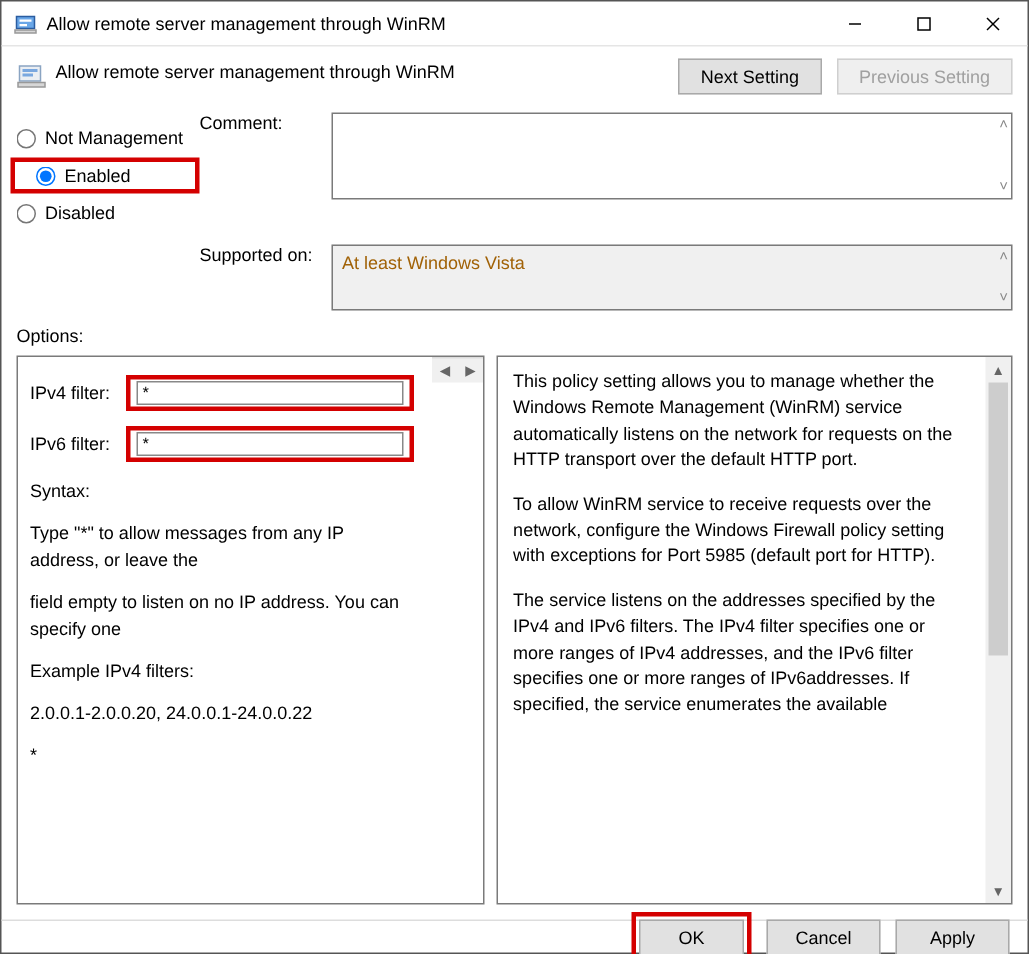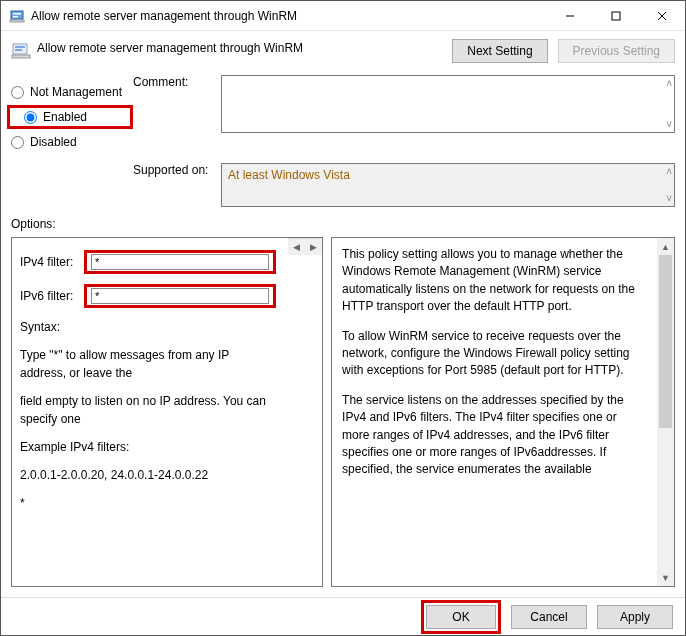--- a/index.html
+++ b/index.html
@@ -45,21 +45,21 @@
   .hscroll { height: 17px; background: #f0f0f0; border-top: 1px solid #ddd; display: flex; align-items: center; }
   .hscroll .arr { width: 17px; height: 17px; display:flex; align-items:center; justify-content:center; color:#666; font-size:9px; }
   .hscroll .track { flex: 1; height: 17px; background: #f0f0f0; position: relative; }
   .hscroll .thumb { position: absolute; left: 0; top: 2px; height: 13px; width: 82%; background: #cdcdcd; }
   .right .vscroll { position: absolute; right: 0; top: 0; bottom: 0; width: 17px; background: #f0f0f0; display: flex; flex-direction: column; }
   .vscroll .arr { height: 17px; display:flex; align-items:center; justify-content:center; color:#666; font-size:9px; }
   .vscroll .track { flex: 1; position: relative; }
   .vscroll .thumb { position: absolute; top: 0; left: 2px; width: 13px; height: 55%; background: #cdcdcd; }
   .right-content { position: absolute; left: 0; right: 17px; top: 0; bottom: 0; padding: 8px 10px; overflow: hidden; line-height: 1.45; }
   .right-content p { margin: 0 0 12px 0; }
-  .footer { height: 38px; display: flex; justify-content: flex-end; align-items: center; gap: 10px; padding-right: 12px; border-top: 1px solid #ddd; }
+  .footer { height: 22px; display: flex; justify-content: flex-end; align-items: center; gap: 10px; padding-right: 12px; border-top: 1px solid #ddd; }
   .footer .btn { width: 76px; padding: 0; }
   .okbtn-wrap { border: 3px solid #d40000; padding: 2px; }
   .okbtn-wrap .btn { width: 70px; }
 </style>
 </head>
 <body>
 
 <div class="window">
   <div class="titlebar">
     <span class="icon">

